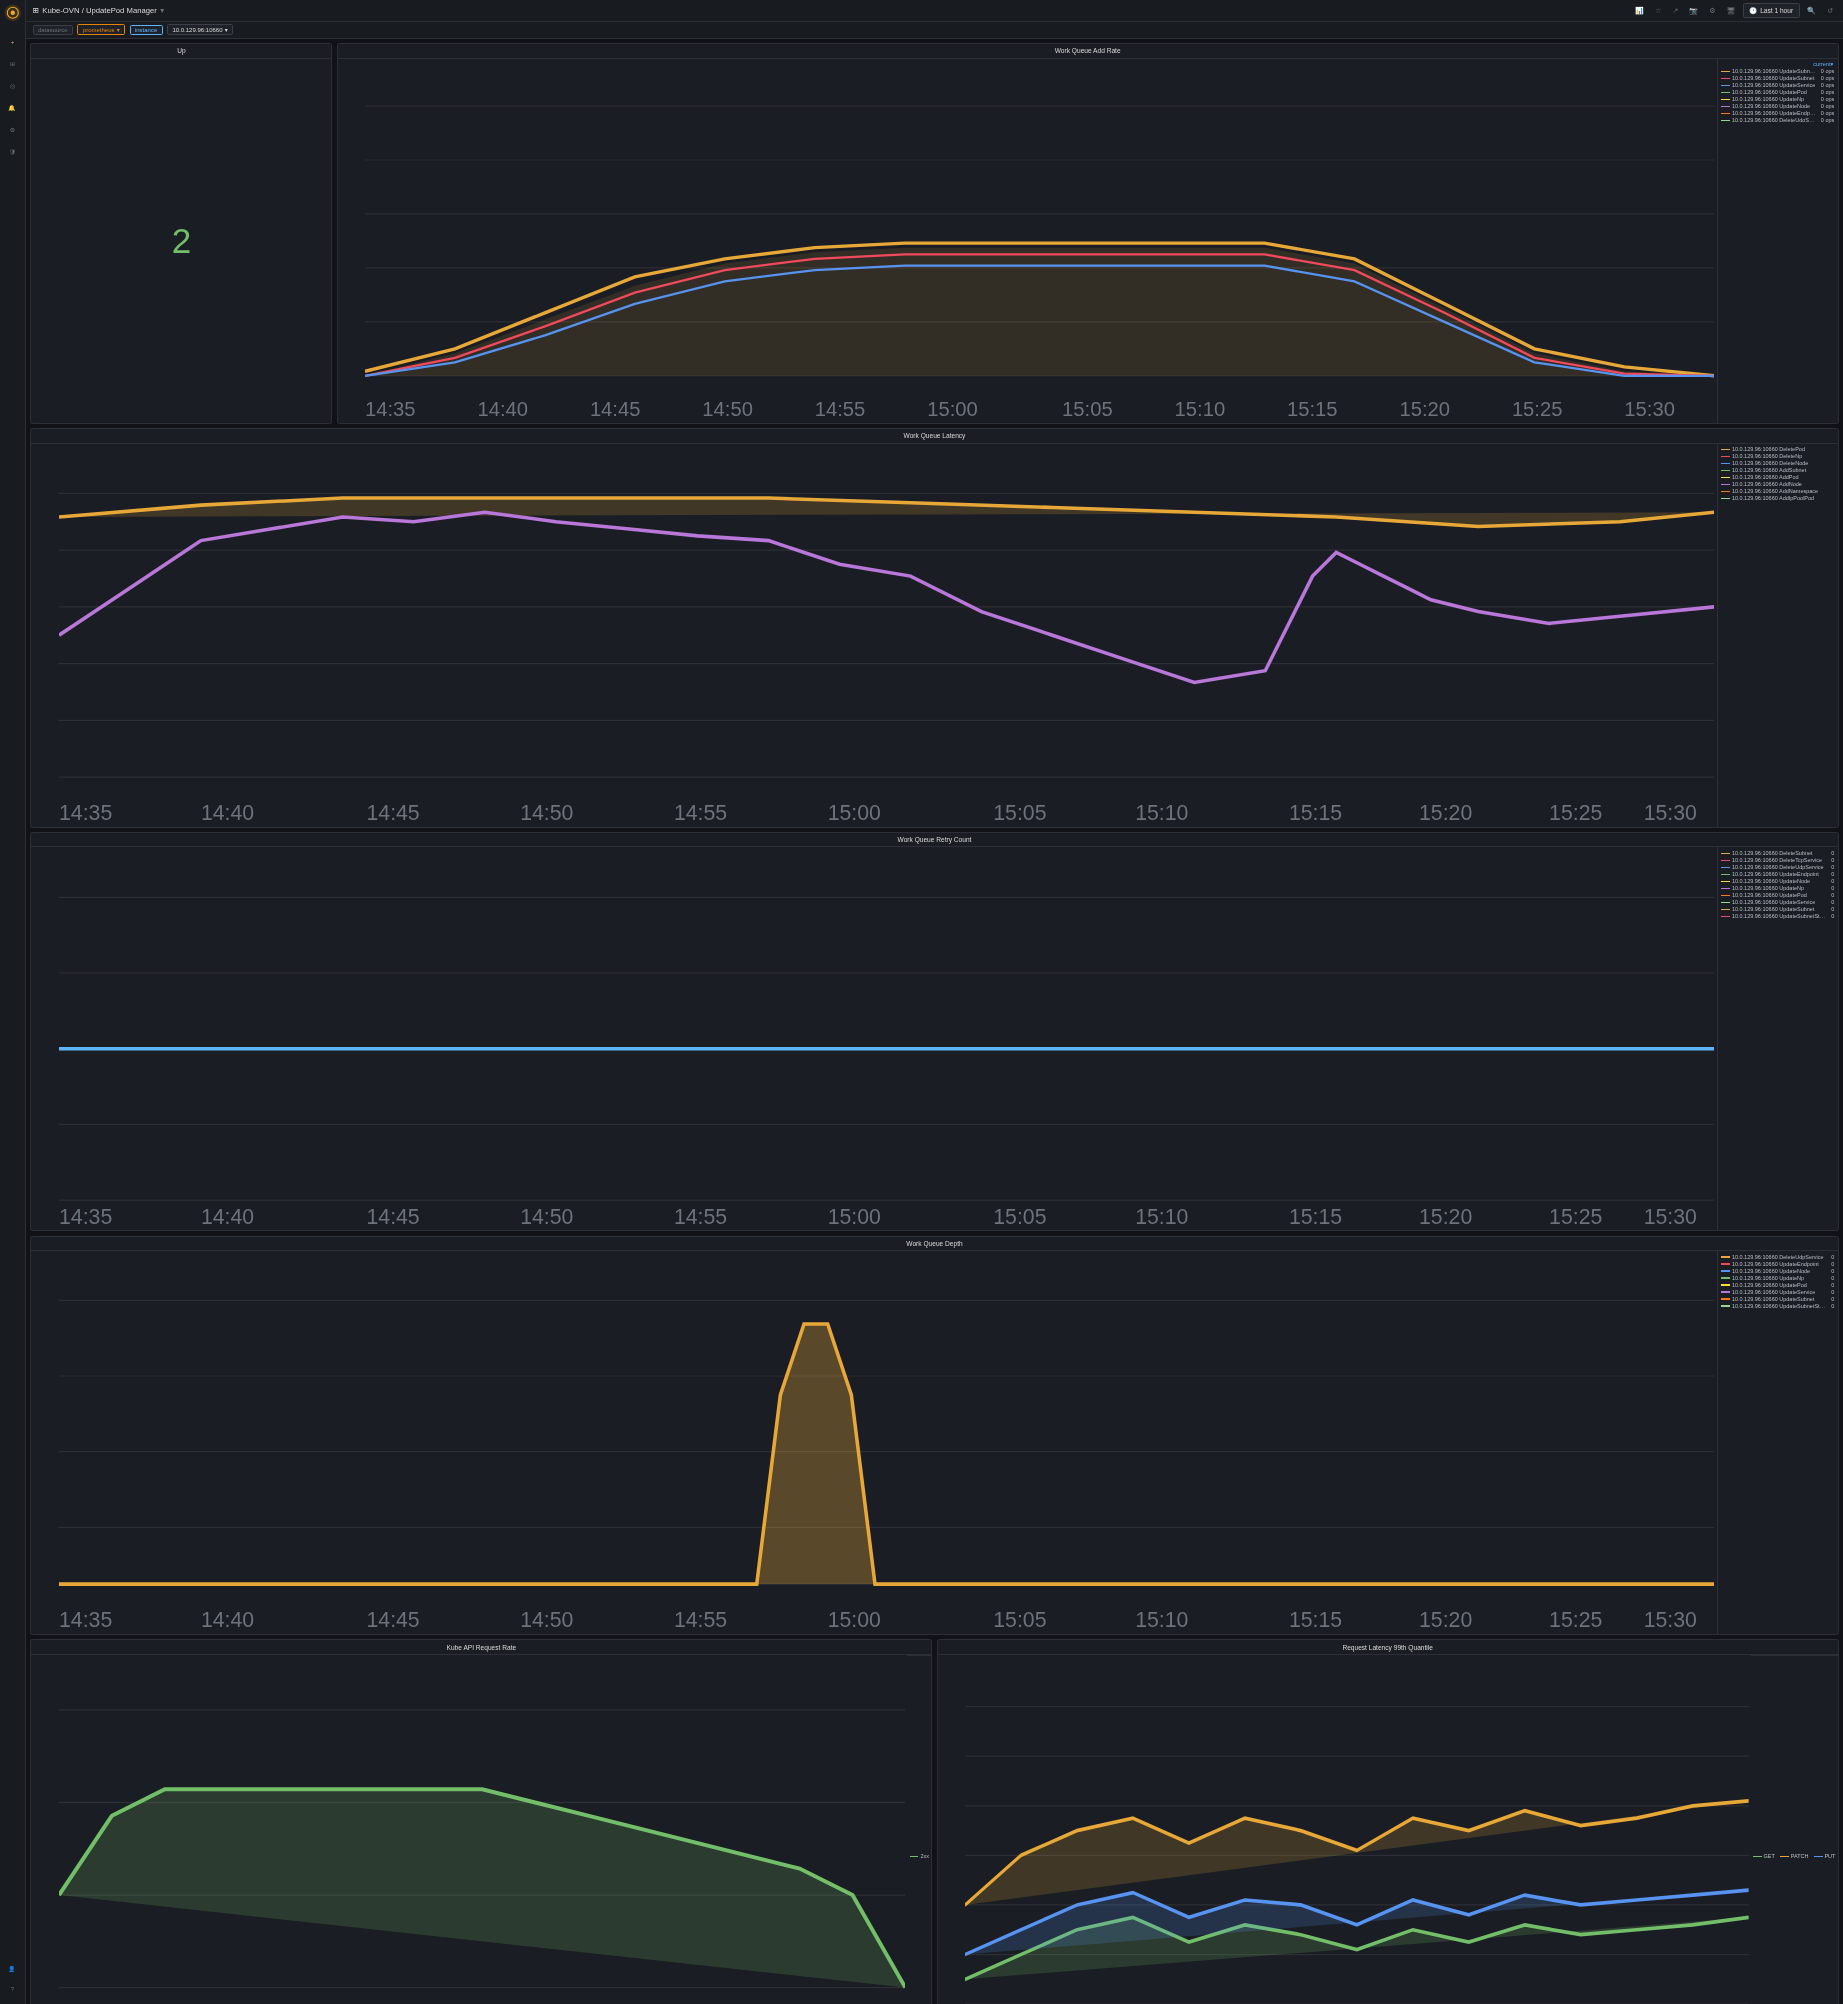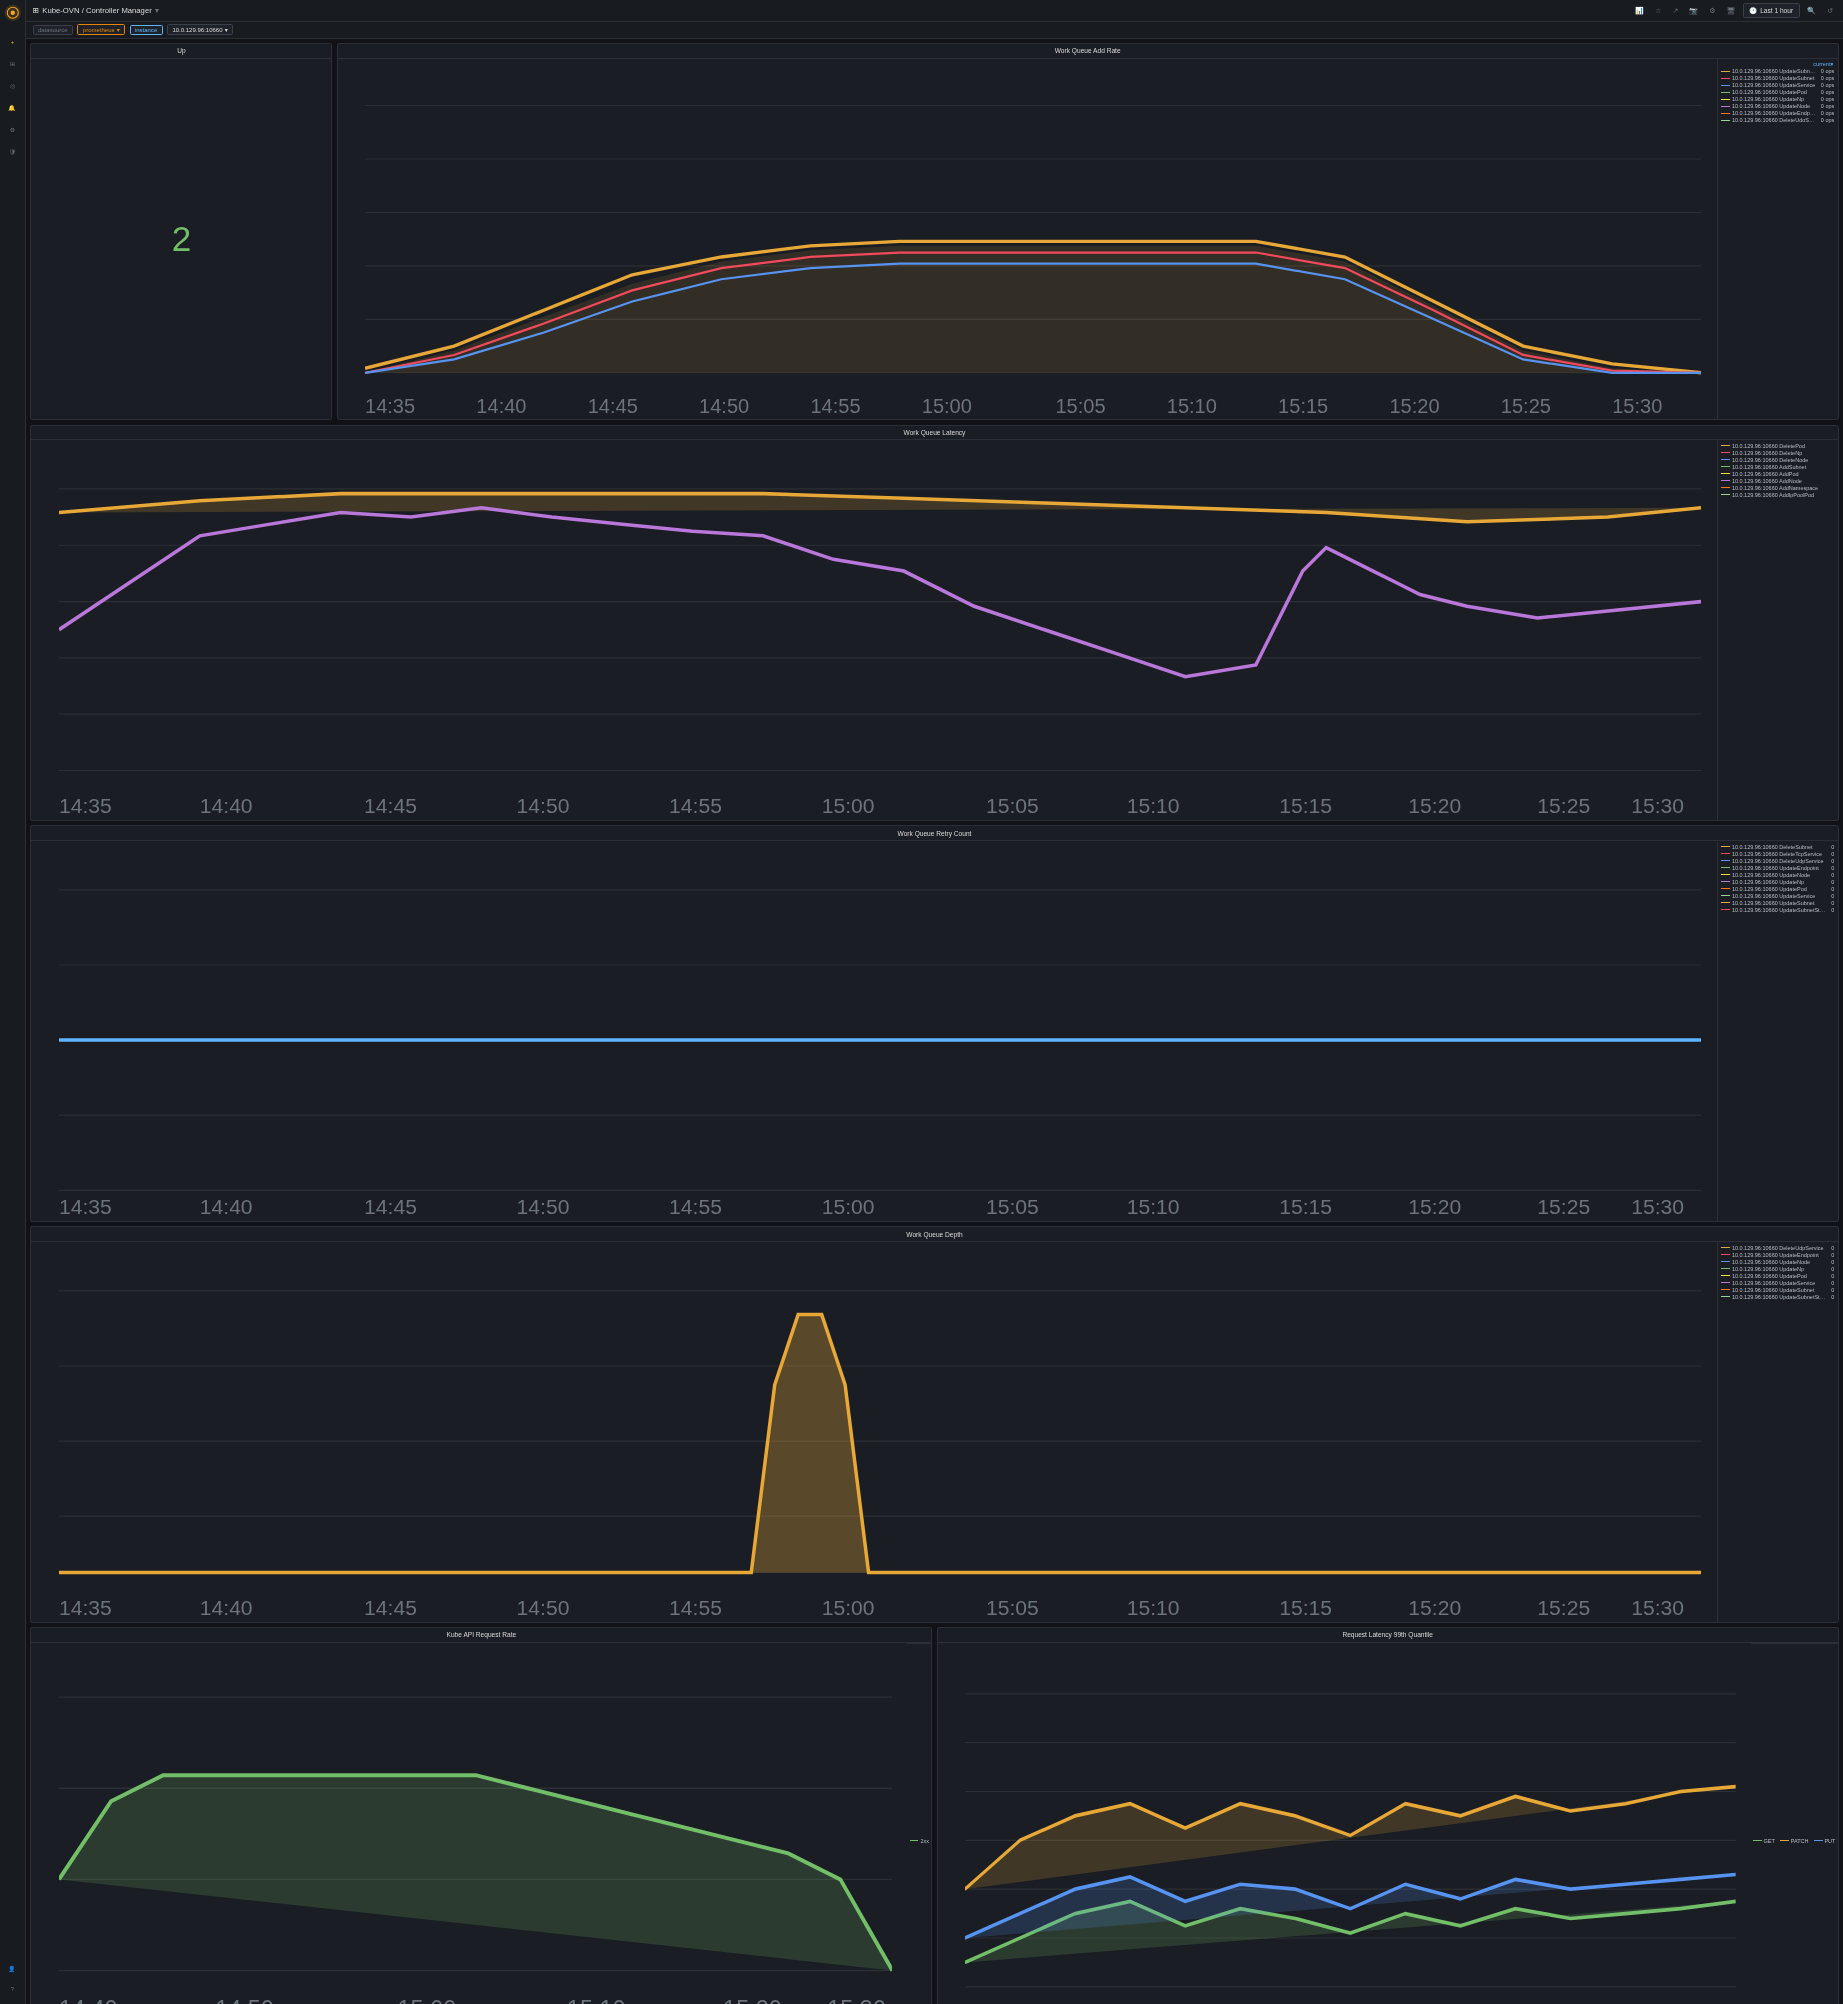--- a/index.html
+++ b/index.html
@@ -154,21 +154,20 @@
       font-weight: 500;
       color: #d9d9d9;
       text-align: center;
       border-bottom: 0.5px solid #2c2f35;
     }
 
     .panel-content {
       flex: 1;
       display: flex;
       position: relative;
-      gap: 13px;
     }
 
     .chart-area {
       flex: 1;
       position: relative;
       padding: 2.2px 2.2px 2.2px 27.4px;
     }
 
     .legend-area {
       width: 121px;
@@ -271,21 +270,21 @@
     <div class="sidebar-icon">👤</div>
     <div class="sidebar-icon">?</div>
   </div>
 </div>
 
 <div class="main">
 
   <div class="topbar">
     <div class="topbar-title">
       <span>⊞</span>
-      <span>Kube-OVN / Controller Manager</span>
+      <span>Kube-OVN / UpdatePod Manager</span>
       <span style="color:#6c737a">▾</span>
     </div>
     <div class="topbar-icons">
       <div class="topbar-icon-btn">📊</div>
       <div class="topbar-icon-btn">☆</div>
       <div class="topbar-icon-btn">↗</div>
       <div class="topbar-icon-btn">📷</div>
       <div class="topbar-icon-btn">⚙</div>
       <div class="topbar-icon-btn">🖥</div>
       <div class="time-range-btn">

